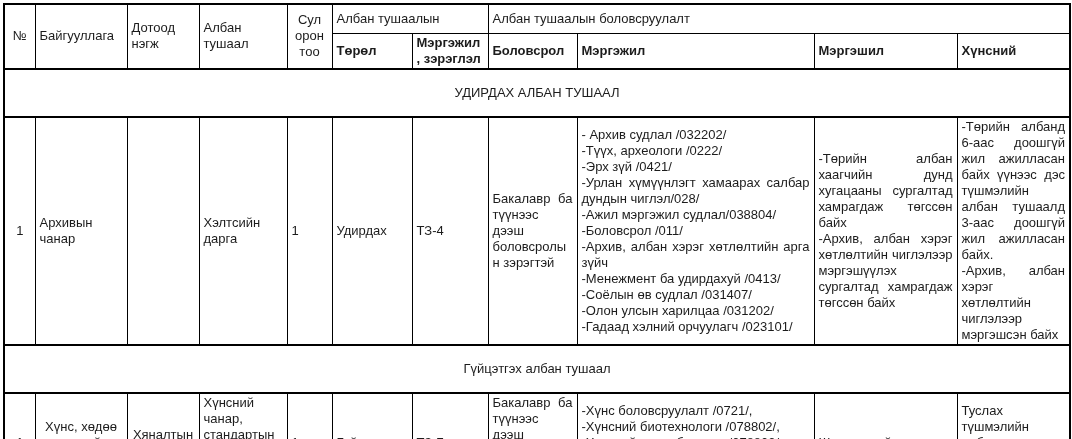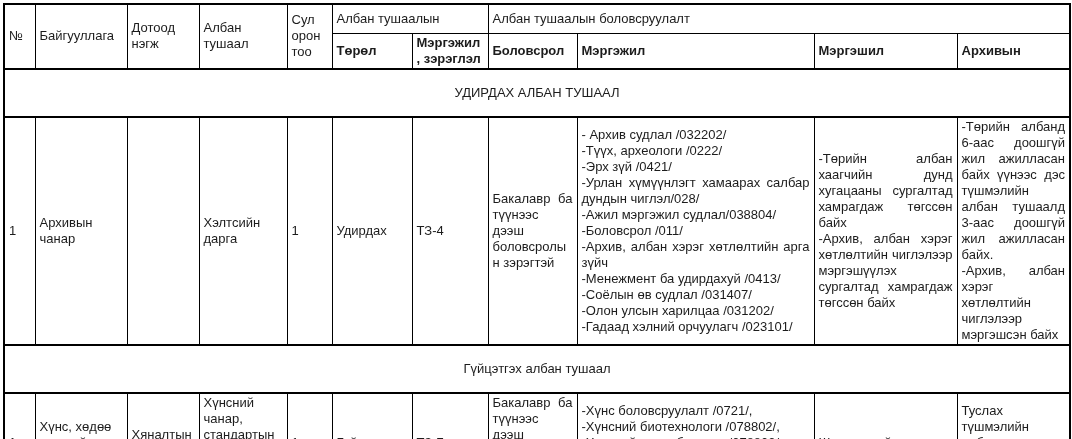--- a/index.html
+++ b/index.html
@@ -31,21 +31,21 @@
     vertical-align: middle;
     white-space: pre-line;
     overflow-wrap: break-word;
     overflow: hidden;
   }
   tr.hrow1 { height: 29px; }
   tr.hrow2 { height: 31px; font-weight: bold; }
   tr.srow  { height: 48px; }
   tr.drow1 { height: 220px; }
   tr.drow2 { height: 84px; }
-  td.c { }
+  td.c { text-align: center; }
   td.l { text-align: left; }
   td.j { text-align: justify; }
   tr.srow td {
     text-align: center;
     border-top: 2px solid #000000;
     border-bottom: 2px solid #000000;
   }
 </style>
 </head>
 <body>
@@ -76,21 +76,21 @@
       <td class="l" colspan="2">Албан тушаалын</td>
       <td class="l" colspan="4">Албан тушаалын боловсруулалт</td>
     </tr>
 
     <tr class="hrow2">
       <td class="l">Төрөл</td>
       <td class="l">Мэргэжил, зэрэглэл</td>
       <td class="l">Боловсрол</td>
       <td class="l">Мэргэжил</td>
       <td class="l">Мэргэшил</td>
-      <td class="l">Архивын</td>
+      <td class="l">Хүнсний</td>
     </tr>
 
     <tr class="srow">
       <td colspan="11">УДИРДАХ АЛБАН ТУШААЛ</td>
     </tr>
 
     <tr class="drow1">
       <td class="c">1</td>
       <td class="l">Архивын чанар</td>
       <td class="l"></td>

